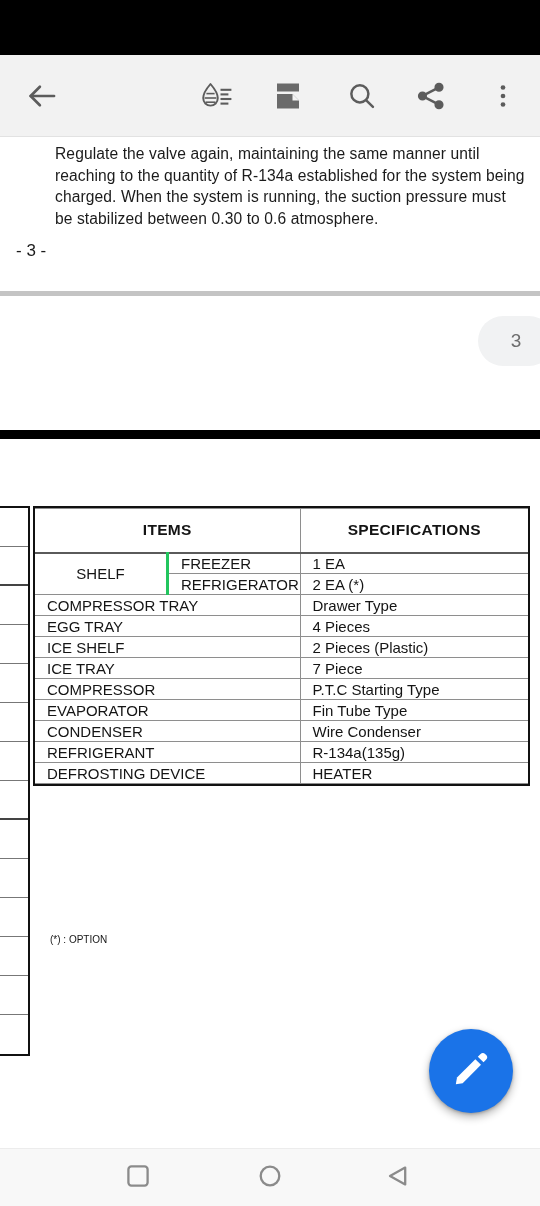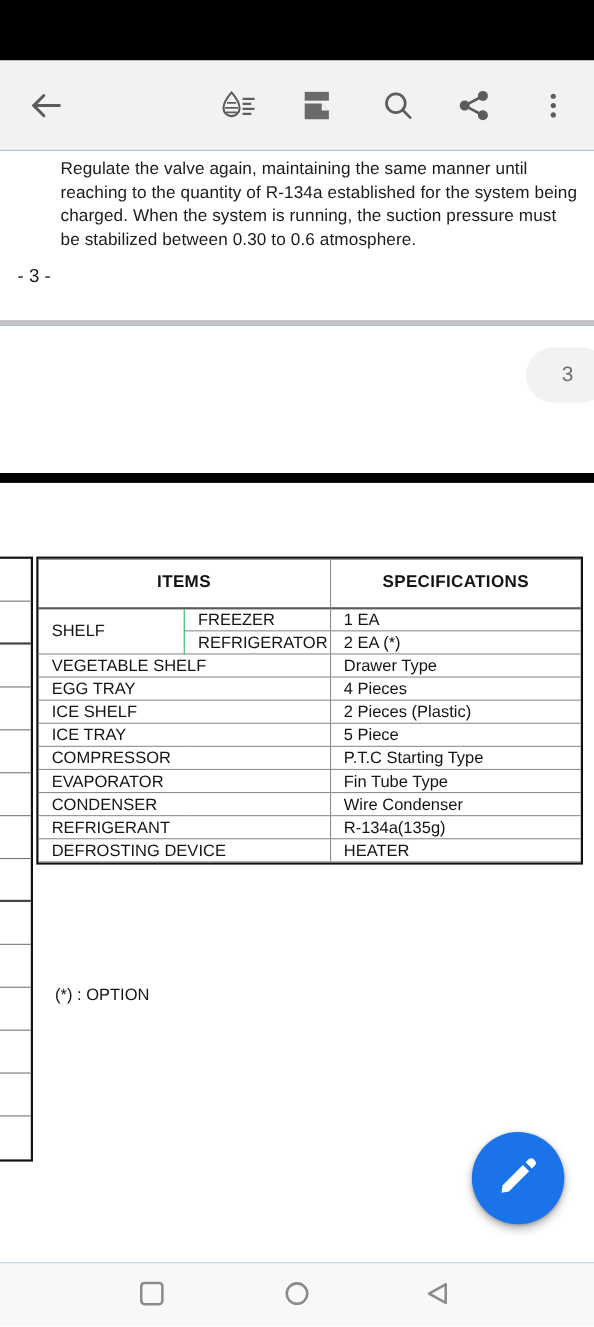--- a/index.html
+++ b/index.html
@@ -26,21 +26,21 @@
   .tb-btn{
     position:absolute; top:0; height:82px; width:60px;
     display:flex; align-items:center; justify-content:center;
     cursor:pointer;
   }
   .tb-btn svg{ display:block; }
 
   
   #doc-area{
     position:absolute; left:0; top:137px; width:540px; height:1011px;
-    background:#0369a1; overflow:hidden;
+    background:#737373; overflow:hidden;
   }
 
   
   #page-one{
     position:absolute; left:0; top:0; width:540px; height:155px;
     background:#ffffff;
   }
   #body-paragraph{
     position:absolute; left:55px; top:6px; width:470px;
     font-size:15.6px; line-height:21.5px; color:#1b1b1b;
@@ -114,26 +114,27 @@
   #spec-table th{
     font-weight:bold; text-align:center; height:44px;
     border-bottom:2px solid #5a5a5a;
     font-size:15.5px; letter-spacing:0.3px;
   }
   #spec-table .col-sub{ width:158px; }
   #spec-table .col-spec{ width:228px; }
   #spec-table .outer-l{ border-left:none; }
   #spec-table .outer-r{ border-right:none;margin-left:46px; }
   #spec-table td.merged{
-    border-right:1px solid #22c55e;
+    border-right:3px solid #22c55e;
+    text-align:center;
   }
 
   #table-footnote{
-    position:absolute; left:50px; top:600px;
-    font-size:15px; color:#141414;
+    position:absolute; left:50px; top:638px;
+    font-size:10px; color:#141414;
   }
 
   
   #fab-edit{
     position:absolute; left:429px; top:1029px;
     width:84px; height:84px; border-radius:50%;
     background:#1a73e8;
     box-shadow:0 4px 9px rgba(0,0,0,.30), 0 1px 3px rgba(0,0,0,.22);
     display:flex; align-items:center; justify-content:center;
     cursor:pointer; z-index:30;
@@ -270,34 +271,34 @@
             <td class="outer-l merged" rowspan="2">SHELF</td>
             <td class="col-sub">FREEZER</td>
             <td class="col-spec outer-r">1 EA</td>
           </tr>
           <tr>
             <td class="col-sub">REFRIGERATOR</td>
             <td class="col-spec outer-r">2 EA (*)</td>
           </tr>
 
           <tr>
-            <td class="outer-l" colspan="2">VEGETABLE SHELF</td>
+            <td class="outer-l" colspan="2">COMPRESSOR TRAY</td>
             <td class="col-spec outer-r">Drawer Type</td>
           </tr>
           <tr>
             <td class="outer-l" colspan="2">EGG TRAY</td>
             <td class="col-spec outer-r">4 Pieces</td>
           </tr>
           <tr>
             <td class="outer-l" colspan="2">ICE SHELF</td>
             <td class="col-spec outer-r">2 Pieces (Plastic)</td>
           </tr>
           <tr>
             <td class="outer-l" colspan="2">ICE TRAY</td>
-            <td class="col-spec outer-r">5 Piece</td>
+            <td class="col-spec outer-r">7 Piece</td>
           </tr>
           <tr>
             <td class="outer-l" colspan="2">COMPRESSOR</td>
             <td class="col-spec outer-r">P.T.C Starting Type</td>
           </tr>
           <tr>
             <td class="outer-l" colspan="2">EVAPORATOR</td>
             <td class="col-spec outer-r">Fin Tube Type</td>
           </tr>
           <tr>

